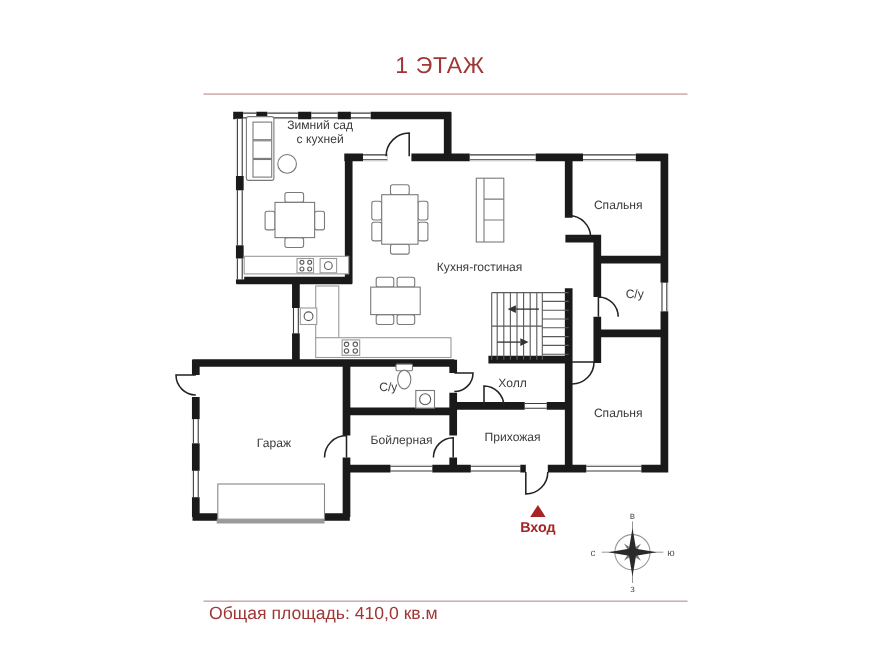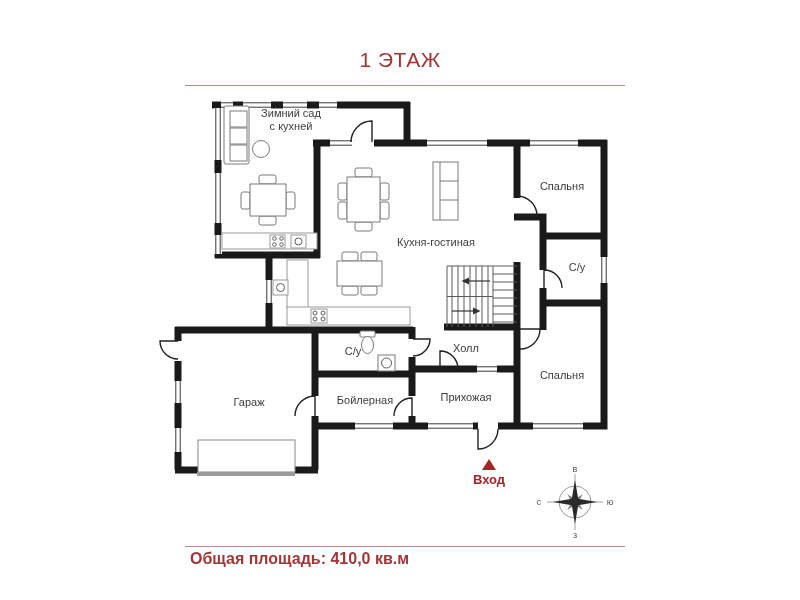--- a/index.html
+++ b/index.html
@@ -8,21 +8,21 @@
     font-family:"Liberation Sans", sans-serif; overflow:hidden;
   }
   .page-title {
     position:absolute; top:48px; left:0; width:800px; text-align:center;
     font-size:21px; letter-spacing:0.5px; color:#a03636;
   }
   .rule { position:absolute; left:185px; width:440px; height:1px; background:#bc8a8a; }
   .rule-top { top:85px; }
   .rule-bottom { top:546px; }
   .footer-text {
-    position:absolute; left:190px; top:550px; font-size:16px; color:#a03636;font-weight:bold;
+    position:absolute; left:190px; top:550px; font-size:16px; color:#a03636;
   }
   svg { position:absolute; left:0; top:0; }
   .wall { stroke:#1a1a1a; stroke-width:7; fill:none; stroke-linecap:butt; }
   .thin  { stroke:#5a5a5a; stroke-width:1; fill:none; }
   .furn  { stroke:#7a7a7a; stroke-width:1; fill:#ffffff; }
   .cnt   { stroke:#9a9a9a; stroke-width:1; fill:#ffffff; }
   .door  { stroke:#222; stroke-width:1.4; fill:none; }
   .rlabel { font-family:"Liberation Sans", sans-serif; font-size:11px; fill:#3b3b3b; text-anchor:middle; }
   .entr-label { font-family:"Liberation Sans", sans-serif; font-size:13px; font-weight:600; fill:#a82424; text-anchor:middle; }
   .cletter { font-family:"Liberation Sans", sans-serif; font-size:9px; fill:#555; text-anchor:middle; }

